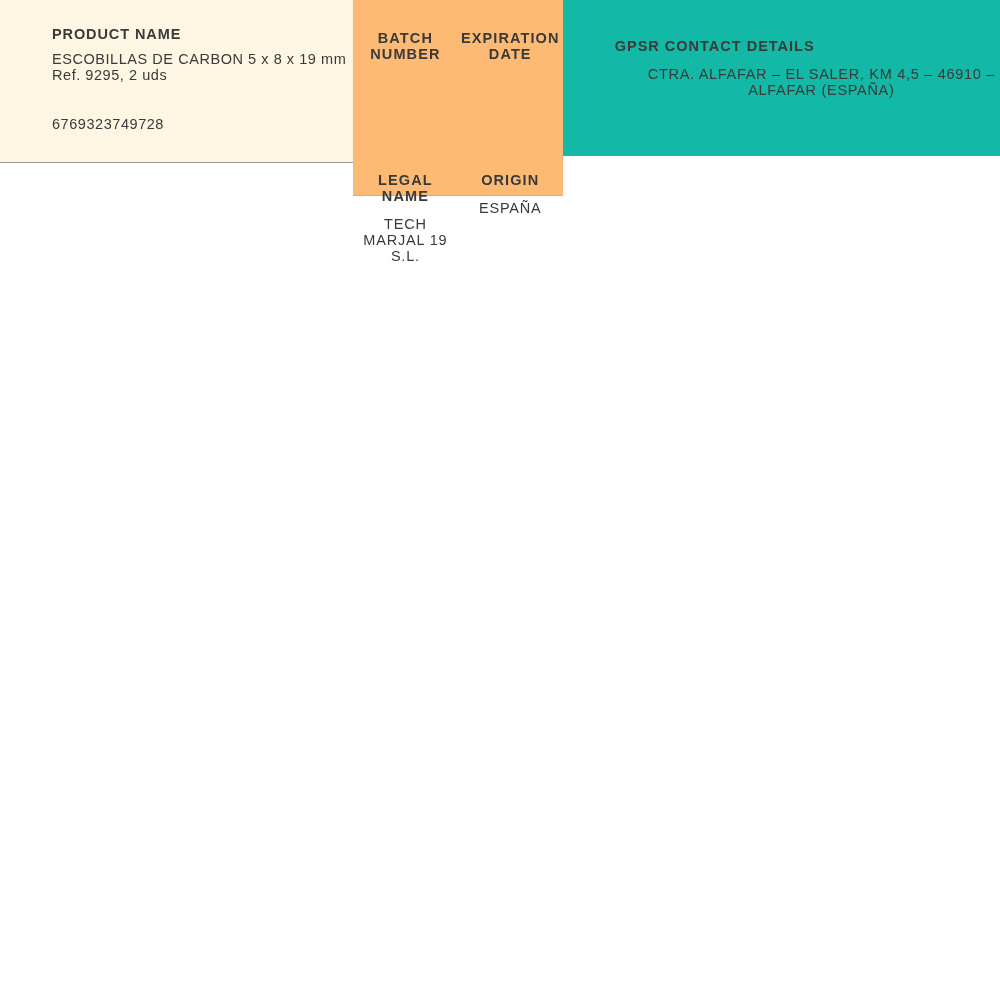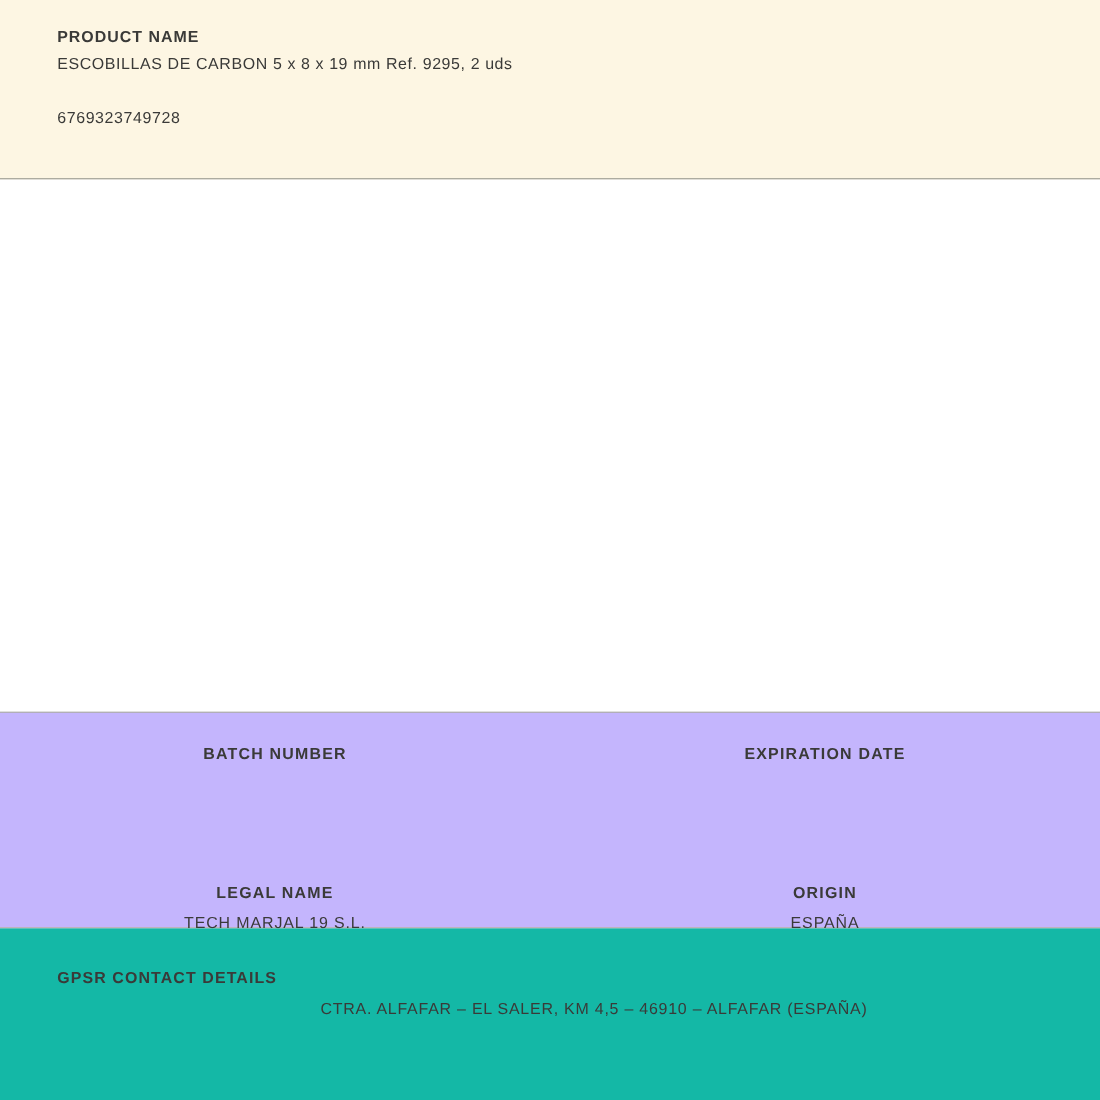--- a/index.html
+++ b/index.html
@@ -12,21 +12,20 @@
     font-family: "Liberation Sans", sans-serif;
     background: #ffffff;
     color: #3d3d3d;
     overflow: hidden;
   }
   .page {
     width: 1000px;
     height: 1000px;
     position: relative;
     display: flex;
-    flex-direction: column;
   }
 
   
   .top-section {
     background: #fdf6e3;
     padding: 26px 0 0 0;
     height: 163px;
     box-sizing: border-box;
     border-bottom: 1px solid #9a9a8f;
     position: relative;
@@ -51,21 +50,21 @@
 
   
   .blank-area {
     background: #ffffff;
     flex: 1 1 auto;
     border-bottom: 1px solid #9a9a8f;
   }
 
   
   .meta-section {
-    background: #c4b5fd;
+    background: #fdba74;
     height: 196px;
     box-sizing: border-box;
     border-bottom: 1px solid #b9b3a0;
     padding-top: 30px;
     position: relative;
   }
   .meta-row {
     display: flex;
     width: 100%;
   }

